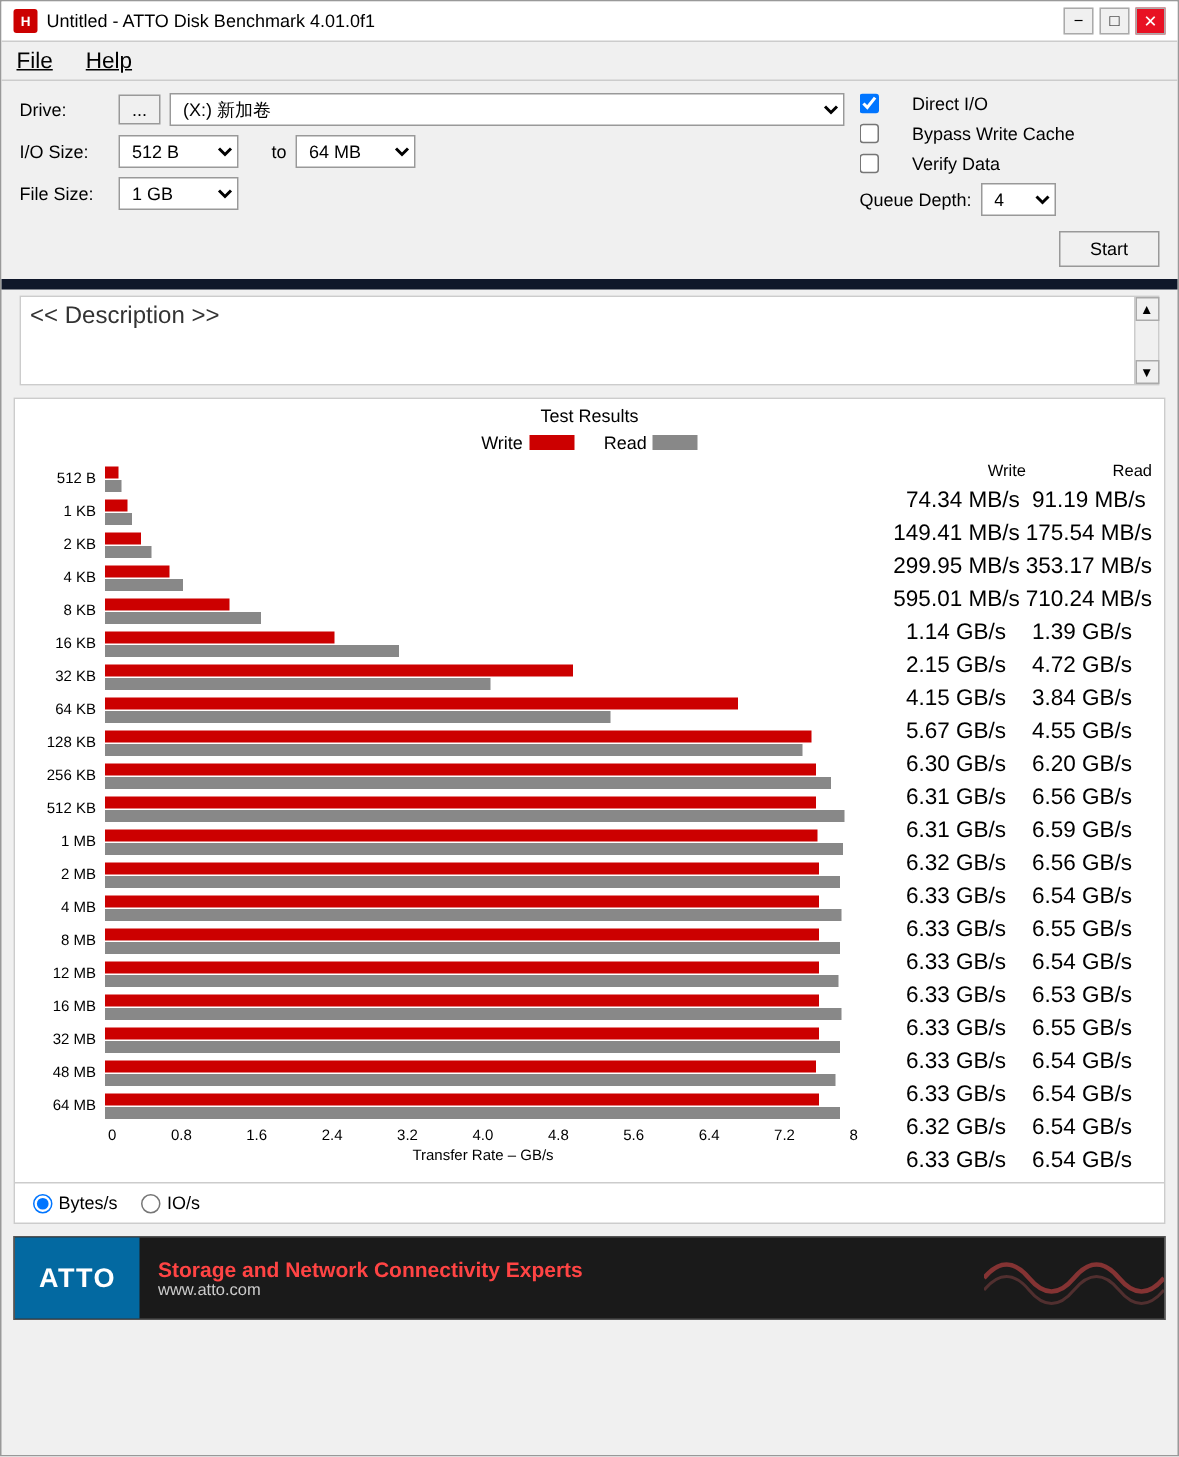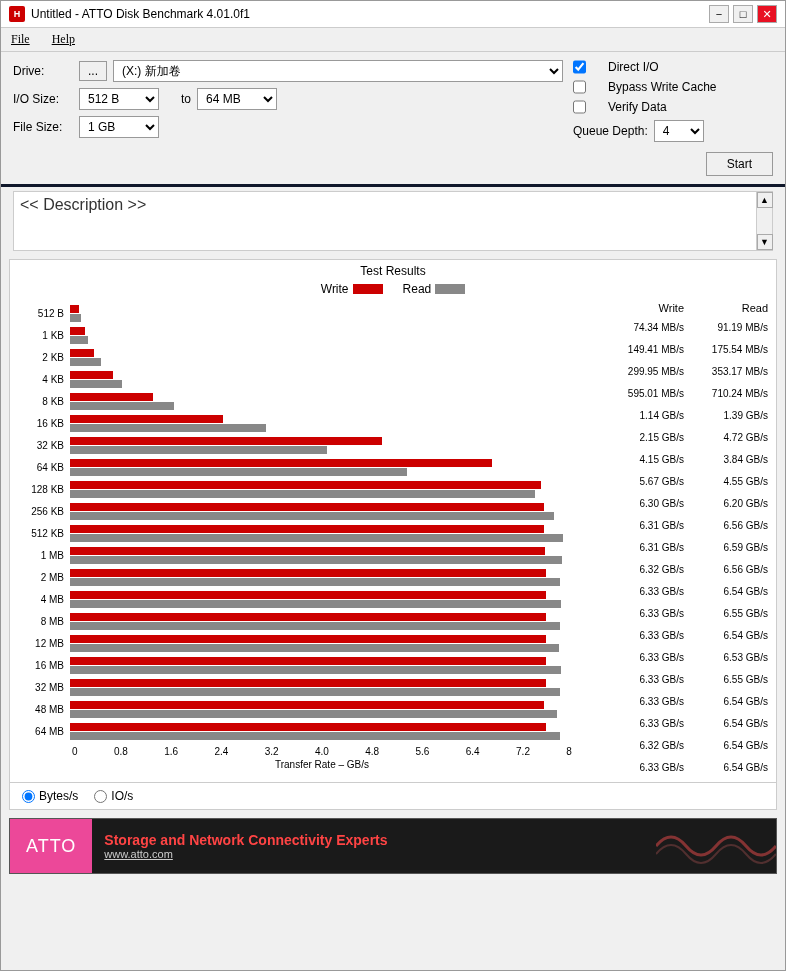--- a/index.html
+++ b/index.html
@@ -55,32 +55,31 @@
 
     .menu-bar {
       background: #f0f0f0;
       padding: 2px 4px;
       border-bottom: 1px solid #ccc;
       display: flex; gap: 10px;
     }
     .menu-item {
       padding: 2px 6px;
       cursor: pointer;
-      font-size: 12px;
-      font-family: Liberation Serif, serif;
+      font-size: 15px;
     }
     .menu-item span { text-decoration: underline; }
 
     .toolbar {
       padding: 8px 12px;
       background: #f0f0f0;
       display: flex;
       align-items: flex-start;
       gap: 10px;
-      border-bottom: 3px solid #0f172a;
+      border-bottom: 7px solid #0f172a;
     }
     .toolbar-left {
       flex: 1;
       display: flex;
       flex-direction: column;
       gap: 6px;
     }
     .toolbar-right {
       display: flex;
       flex-direction: column;
@@ -299,22 +298,22 @@
     }
     .data-row {
       display: flex;
       gap: 4px;
       justify-content: flex-end;
       height: 22px;
       align-items: center;
     }
     .data-cell {
       min-width: 80px;
-      text-align: right;
-      font-size: 10px;
+      text-align: left;
+      font-size: 15px;
       color: #000;
     }
 
     .bottom-section {
       display: flex;
       align-items: center;
       padding: 6px 12px;
       gap: 20px;
       border-top: 1px solid #ccc;
     }
@@ -333,23 +332,23 @@
     .footer-bar {
       margin: 4px 8px 8px;
       background: #1a1a1a;
       display: flex;
       align-items: center;
       gap: 0;
       height: 56px;
       border: 1px solid #555;
     }
     .atto-logo {
-      background: #ec4899;
+      background: #0369a1;
       color: white;
-      font-weight: normal;
+      font-weight: bold;
       font-size: 18px;
       padding: 8px 16px;
       height: 100%;
       display: flex;
       align-items: center;
       justify-content: center;
       letter-spacing: 1px;
     }
     .footer-text-area {
       flex: 1;
@@ -357,21 +356,20 @@
       color: white;
     }
     .footer-main-text {
       font-size: 14px;
       font-weight: bold;
       color: #ff4444;
     }
     .footer-url {
       font-size: 11px;
       color: #ccc;
-      text-decoration: underline;
     }
   </style>
 </head>
 <body>
 
 <div class="window">
 
   <div class="title-bar">
     <div class="title-bar-left">
       <div class="title-icon">H</div>

